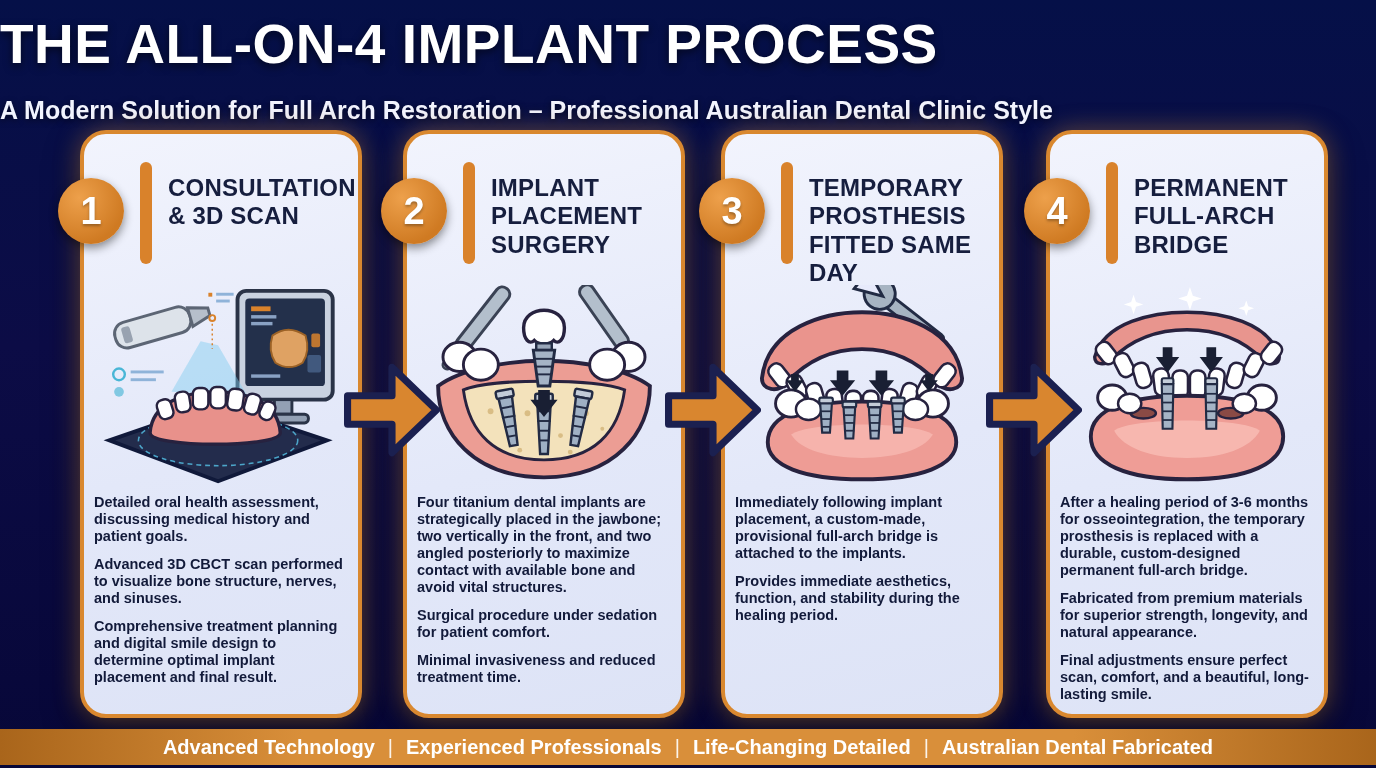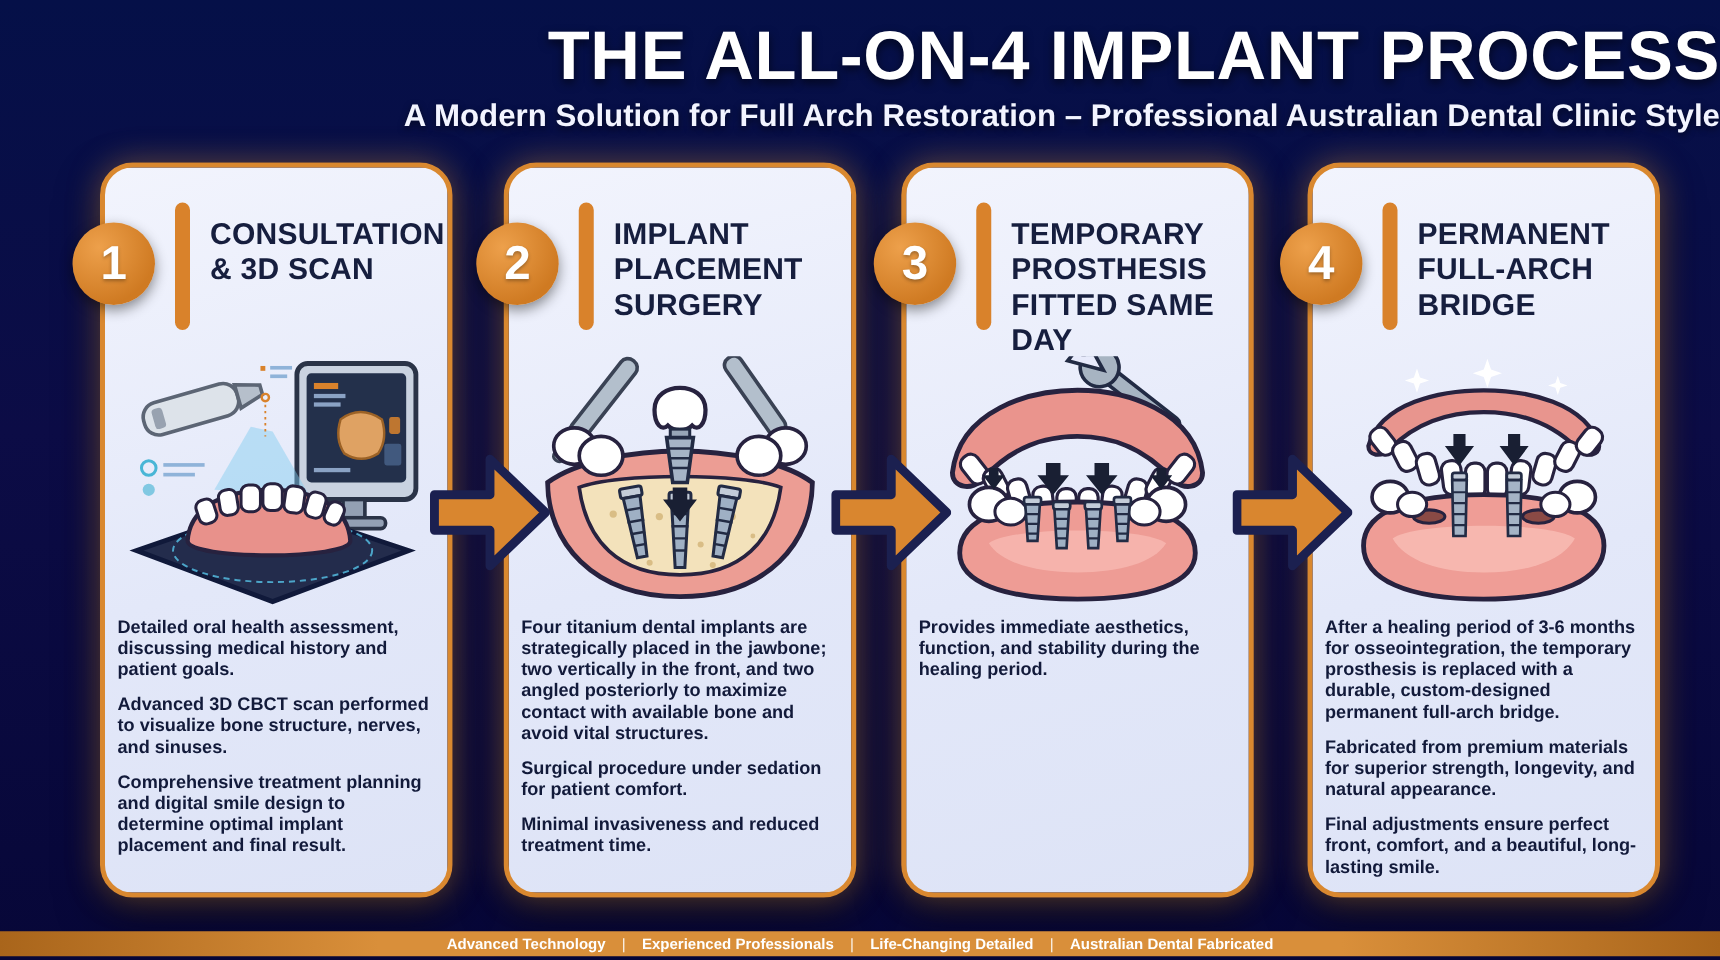--- a/index.html
+++ b/index.html
@@ -2,27 +2,27 @@
 <html><head>
 <meta charset="utf-8">
 <style>
   html,body{margin:0;padding:0;}
   body{
     width:1376px;height:768px;overflow:hidden;position:relative;
     background:linear-gradient(180deg,#051048 0%,#0c0c46 45%,#070738 100%);
     font-family:"Liberation Sans",sans-serif;
   }
   
-  .hdr{position:absolute;top:0;left:0;width:1376px;text-align:right;}
+  .hdr{position:absolute;top:0;left:0;width:1376px;text-align:left;}
   .hdr h1{
     margin:16px 0 0 0;color:#ffffff;font-size:55px;font-weight:800;letter-spacing:.5px;
     text-shadow:0 3px 8px rgba(0,0,0,.6);line-height:1.02;
   }
   .hdr .sub{
-    margin-top:7px;color:#f2f4ff;font-size:25px;font-weight:600;
+    margin-top:24px;color:#f2f4ff;font-size:25px;font-weight:600;
     text-shadow:0 2px 6px rgba(0,0,0,.55);
   }
   
   .card{
     position:absolute;top:130px;width:282px;height:588px;box-sizing:border-box;
     border:4px solid #d9882f;border-radius:26px;
     background:linear-gradient(165deg,#f2f4fd 0%,#e3e8f9 55%,#dde3f6 100%);
     box-shadow:0 0 26px rgba(245,166,70,.38),0 14px 34px rgba(0,0,0,.55);
   }
   .c1{left:80px}.c2{left:403px}.c3{left:721px}.c4{left:1046px}
@@ -46,24 +46,24 @@
   .card-body{padding:4px 10px 0 10px;}
   .card-body p{
     margin:0 0 11px 0;text-align:left;color:#121a3a;
     font-size:14.5px;font-weight:700;line-height:1.17;
   }
   
   .arrow{position:absolute;top:352px;width:96px;height:116px;z-index:6;}
   .a1{left:344px}.a2{left:665px}.a3{left:986px}
   
   .footer{
-    position:absolute;left:0;right:0;bottom:3px;height:20px;
+    position:absolute;left:0;right:0;bottom:3px;height:36px;
     background:linear-gradient(90deg,#a9651b 0%,#d98f3a 22%,#d98f3a 78%,#a9651b 100%);
     display:flex;align-items:center;justify-content:center;
-    color:#ffffff;font-size:12px;font-weight:700;
+    color:#ffffff;font-size:20px;font-weight:700;
   }
   .footer .sep{margin:0 13px;font-weight:400;opacity:.9;}
   svg{display:block;}
 </style>
 </head>
 <body>
 
 <div class="hdr">
   <h1>THE ALL-ON-4 IMPLANT PROCESS</h1>
   <div class="sub">A Modern Solution for Full Arch Restoration – Professional Australian Dental Clinic Style</div>
@@ -252,20 +252,21 @@
         <line x1="157" y1="138" x2="167" y2="138" stroke="#222b44" stroke-width="1.8"></line>
         <line x1="157" y1="146" x2="167" y2="146" stroke="#222b44" stroke-width="1.8"></line>
       </g>
       <polygon points="52,92 60,92 60,98 65,98 56,110 47,98 52,98" fill="#191f33"></polygon>
       <polygon points="99,88 111,88 111,98 118,98 105,114 92,98 99,98" fill="#191f33"></polygon>
       <polygon points="139,88 151,88 151,98 158,98 145,114 132,98 139,98" fill="#191f33"></polygon>
       <polygon points="190,92 198,92 198,98 203,98 194,110 185,98 190,98" fill="#191f33"></polygon>
     </svg>
   </div>
   <div class="card-body">
+    <p>Immediately following implant placement, a custom-made, provisional full-arch bridge is attached to the implants.</p>
     <p>Provides immediate aesthetics, function, and stability during the healing period.</p>
   </div>
 </div>
 
 <div class="card c4">
   <div class="card-head">
     <div class="num-badge">4</div>
     <div class="accent-bar"></div>
     <h2>PERMANENT FULL-ARCH BRIDGE</h2>
   </div>
@@ -309,21 +310,21 @@
         <line x1="145" y1="130" x2="155" y2="130" stroke="#222b44" stroke-width="1.8"></line>
         <line x1="145" y1="139" x2="155" y2="139" stroke="#222b44" stroke-width="1.8"></line>
       </g>
       <polygon points="100,64 110,64 110,74 117,74 105,90 93,74 100,74" fill="#191f33"></polygon>
       <polygon points="145,64 155,64 155,74 162,74 150,90 138,74 145,74" fill="#191f33"></polygon>
     </svg>
   </div>
   <div class="card-body">
     <p>After a healing period of 3-6 months for osseointegration, the temporary prosthesis is replaced with a durable, custom-designed permanent full-arch bridge.</p>
     <p>Fabricated from premium materials for superior strength, longevity, and natural appearance.</p>
-    <p>Final adjustments ensure perfect front, comfort, and a beautiful, long-lasting smile.</p>
+    <p>Final adjustments ensure perfect scan, comfort, and a beautiful, long-lasting smile.</p>
   </div>
 </div>
 
 <svg class="arrow a1" viewBox="0 0 108 120">
   <path d="M4,44 L54,44 L54,12 L104,60 L54,108 L54,76 L4,76 Z" fill="#d9862f" stroke="#1b2050" stroke-width="8" stroke-linejoin="round"></path>
 </svg>
 <svg class="arrow a2" viewBox="0 0 108 120">
   <path d="M4,44 L54,44 L54,12 L104,60 L54,108 L54,76 L4,76 Z" fill="#d9862f" stroke="#1b2050" stroke-width="8" stroke-linejoin="round"></path>
 </svg>
 <svg class="arrow a3" viewBox="0 0 108 120">

